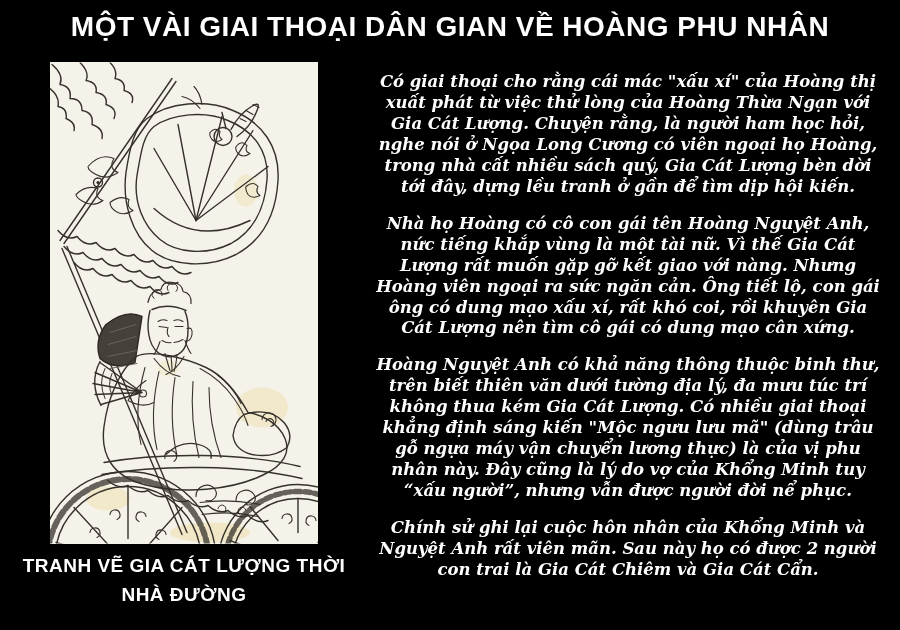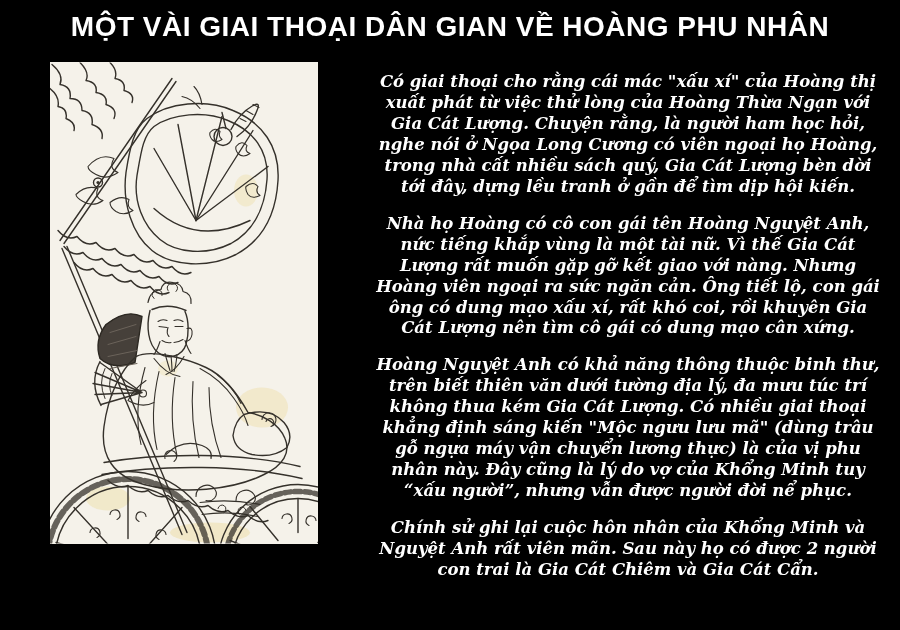--- a/index.html
+++ b/index.html
@@ -165,20 +165,21 @@
           <path d="M248,436 L248,470 M200,444 L228,478 M296,448 L268,480 M180,478 L226,496"></path>
           <path d="M232,456 a5,5 0 1 1 7,5 M266,458 a5,5 0 1 0 -7,5" stroke-width="1.1"></path>
 
           <path d="M150,440 q30,-4 60,2 M152,452 q28,-4 56,2" stroke-width="1.1"></path>
           <path d="M168,446 a4,4 0 1 1 6,4 M196,448 a4,4 0 1 0 -6,4" stroke-width="1"></path>
         </g>
       </g>
     </svg>
   </div>
 
+  <div class="caption">TRANH VẼ GIA CÁT LƯỢNG THỜI NHÀ ĐƯỜNG</div>
 
   <div class="text-col">
     <p>Có giai thoại cho rằng cái mác "xấu xí" của Hoàng thị xuất phát từ việc thử lòng của Hoàng Thừa Ngạn với Gia Cát Lượng. Chuyện rằng, là người ham học hỏi, nghe nói ở Ngọa Long Cương có viên ngoại họ Hoàng, trong nhà cất nhiều sách quý, Gia Cát Lượng bèn dời tới đây, dựng lều tranh ở gần để tìm dịp hội kiến.</p>
     <p>Nhà họ Hoàng có cô con gái tên Hoàng Nguyệt Anh, nức tiếng khắp vùng là một tài nữ. Vì thế Gia Cát Lượng rất muốn gặp gỡ kết giao với nàng. Nhưng Hoàng viên ngoại ra sức ngăn cản. Ông tiết lộ, con gái ông có dung mạo xấu xí, rất khó coi, rồi khuyên Gia Cát Lượng nên tìm cô gái có dung mạo cân xứng.</p>
     <p>Hoàng Nguyệt Anh có khả năng thông thuộc binh thư, trên biết thiên văn dưới tường địa lý, đa mưu túc trí không thua kém Gia Cát Lượng. Có nhiều giai thoại khẳng định sáng kiến "Mộc ngưu lưu mã" (dùng trâu gỗ ngựa máy vận chuyển lương thực) là của vị phu nhân này. Đây cũng là lý do vợ của Khổng Minh tuy “xấu người”, nhưng vẫn được người đời nể phục.</p>
     <p>Chính sử ghi lại cuộc hôn nhân của Khổng Minh và Nguyệt Anh rất viên mãn. Sau này họ có được 2 người con trai là Gia Cát Chiêm và Gia Cát Cẩn.</p>
   </div>
 
 </div>
 

